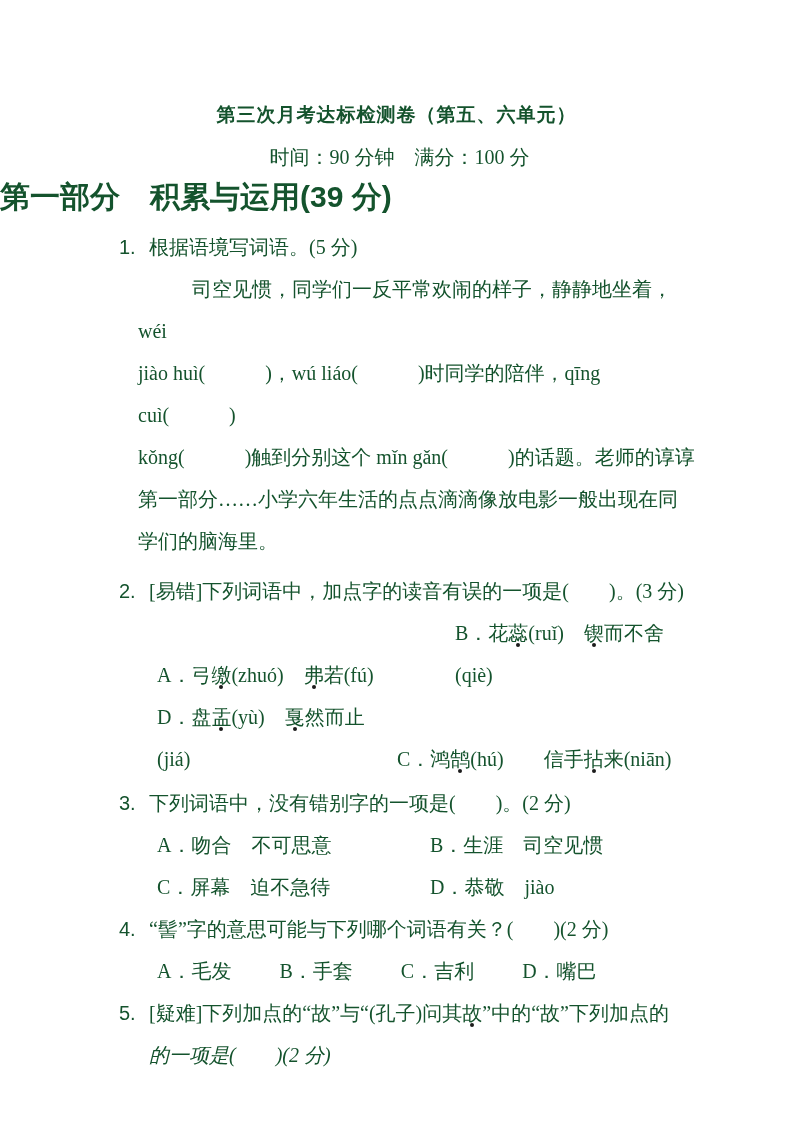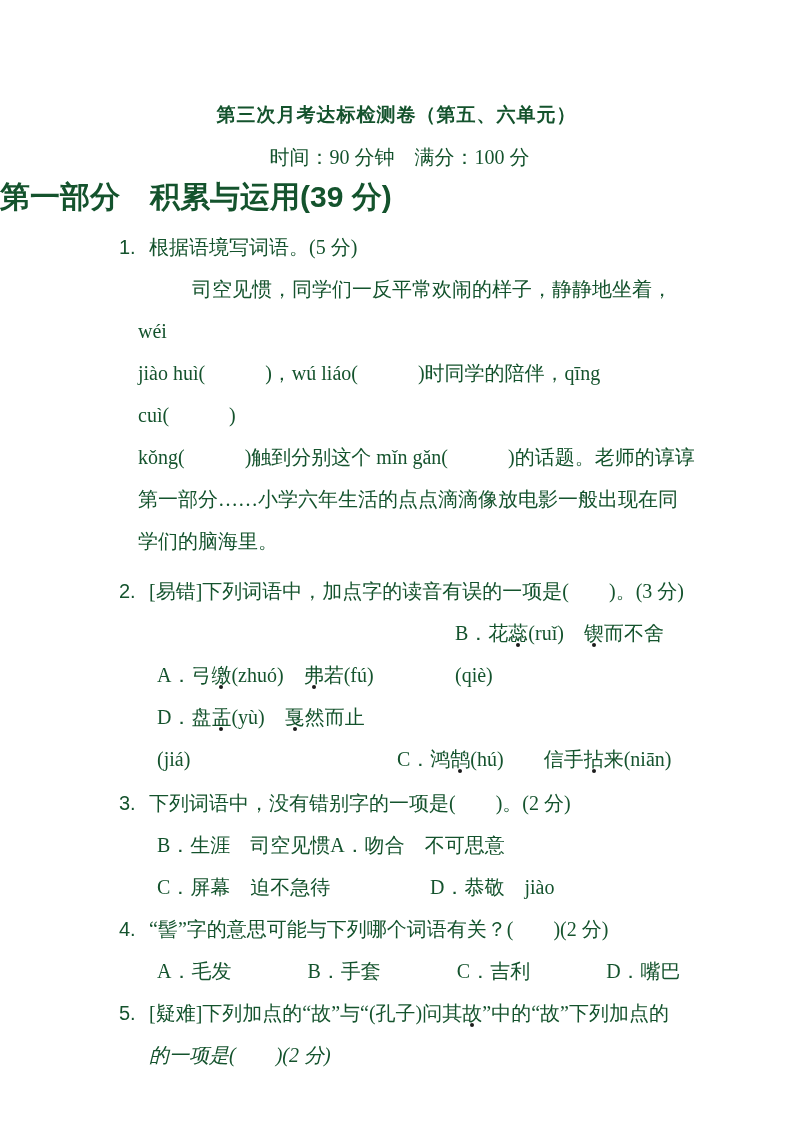--- a/index.html
+++ b/index.html
@@ -49,21 +49,21 @@
     font-family:"Liberation Sans","DejaVu Sans",sans-serif;
   }
   .qstem{flex:1;}
   .para{margin-left:19px;}
   .pline{line-height:42px;}
   .pline.first{text-indent:54px;}
   .optrow{display:flex;margin-left:38px;align-items:flex-end;}
   .optcell{line-height:42px;}
   .q2 .optcell.left{width:298px;flex:0 0 298px;}
   .q3 .optcell.left{width:273px;flex:0 0 273px;}
-  .q4row{display:flex;margin-left:38px;gap:76px;}
+  .q4row{display:flex;margin-left:38px;gap:48px;}
   .q4row .optcell{line-height:42px;}
   .subline{margin-left:30px;line-height:42px;font-style:italic;}
   .optline{margin-left:38px;line-height:42px;}
   
   .emdot{position:relative;}
   .emdot::after{
     content:"";
     position:absolute;
     left:50%;margin-left:-2px;bottom:-3px;
     width:4px;height:4px;border-radius:50%;
@@ -109,22 +109,22 @@
       <div class="optcell left"><span>C．鸿</span><span class="emdot">鹄</span><span>(hú)　　信手</span><span class="emdot">拈</span><span>来(niān)</span></div>
     </div>
   </div>
 
   <div class="q q3">
     <div class="line qline">
       <span class="qnum">3.</span>
       <span class="qstem">下列词语中，没有错别字的一项是(　　)。(2 分)</span>
     </div>
     <div class="optrow">
+      <div class="optcell left">A．吻合　不可思意</div>
       <div class="optcell">B．生涯　司空见惯</div>
-      <div class="optcell left">A．吻合　不可思意</div>
     </div>
     <div class="optrow">
       <div class="optcell left">C．屏幕　迫不急待</div>
       <div class="optcell">D．恭敬　jiào</div>
     </div>
   </div>
 
   <div class="q q4">
     <div class="line qline">
       <span class="qnum">4.</span>

